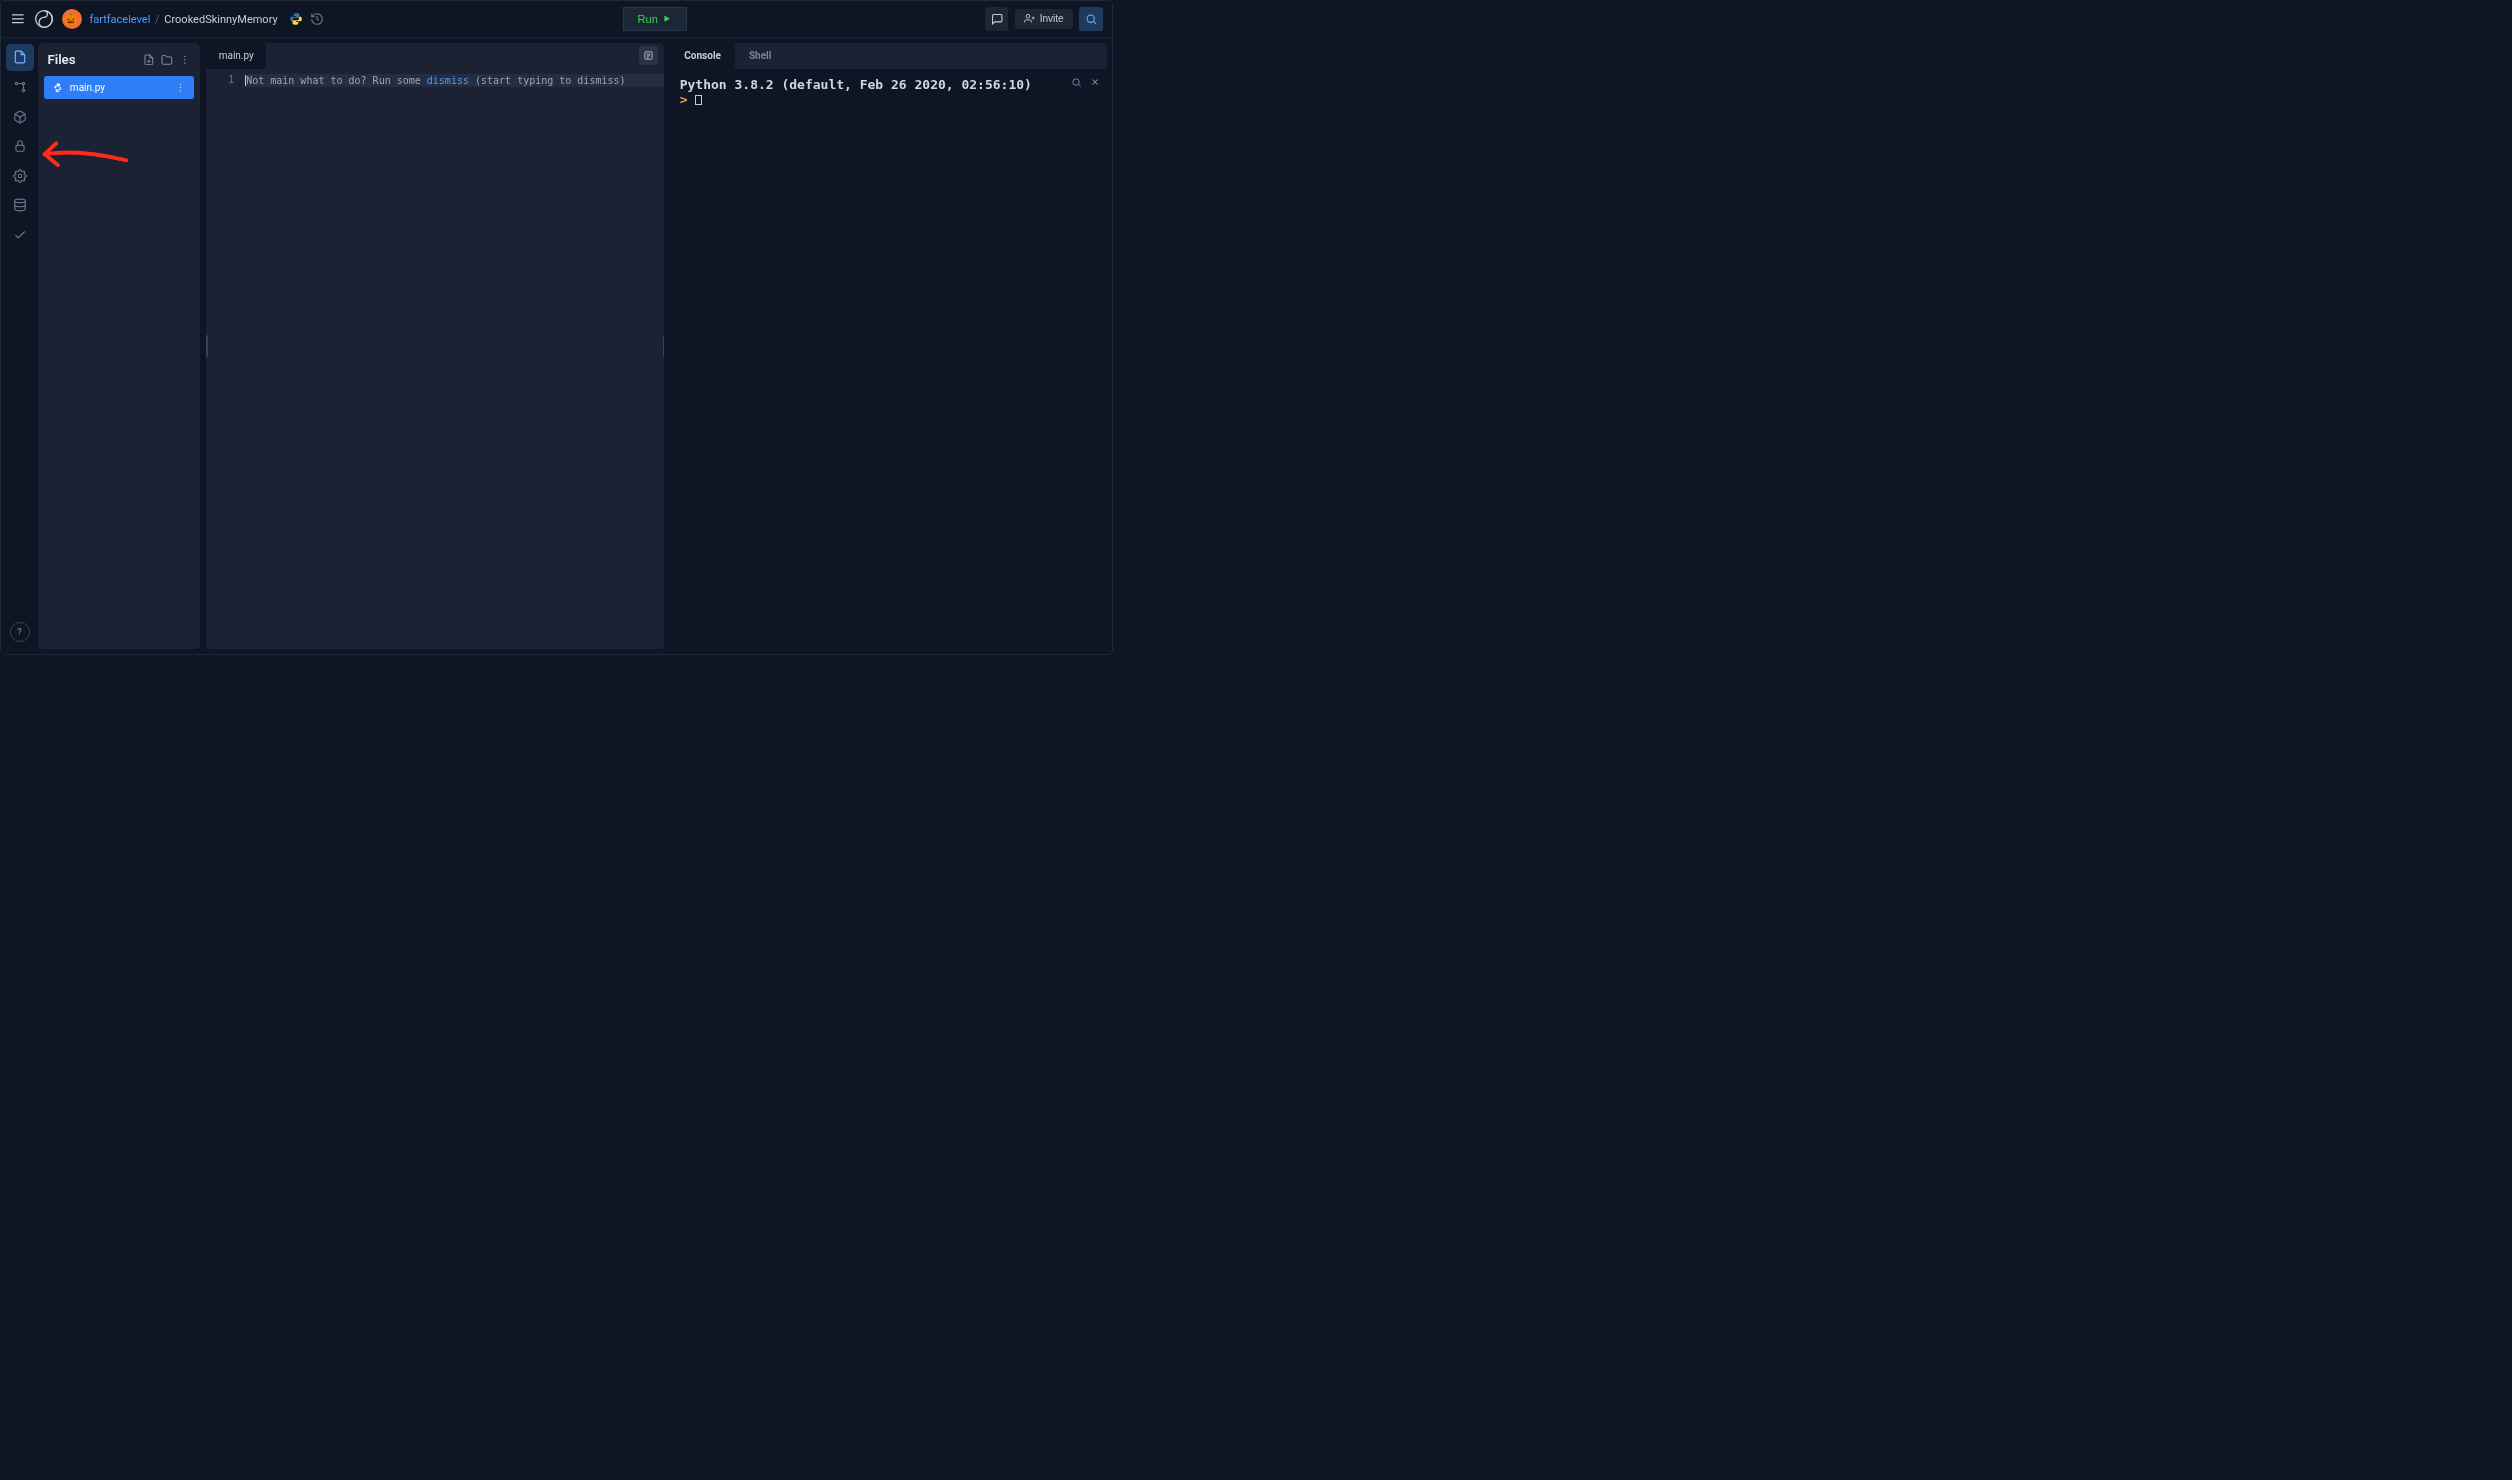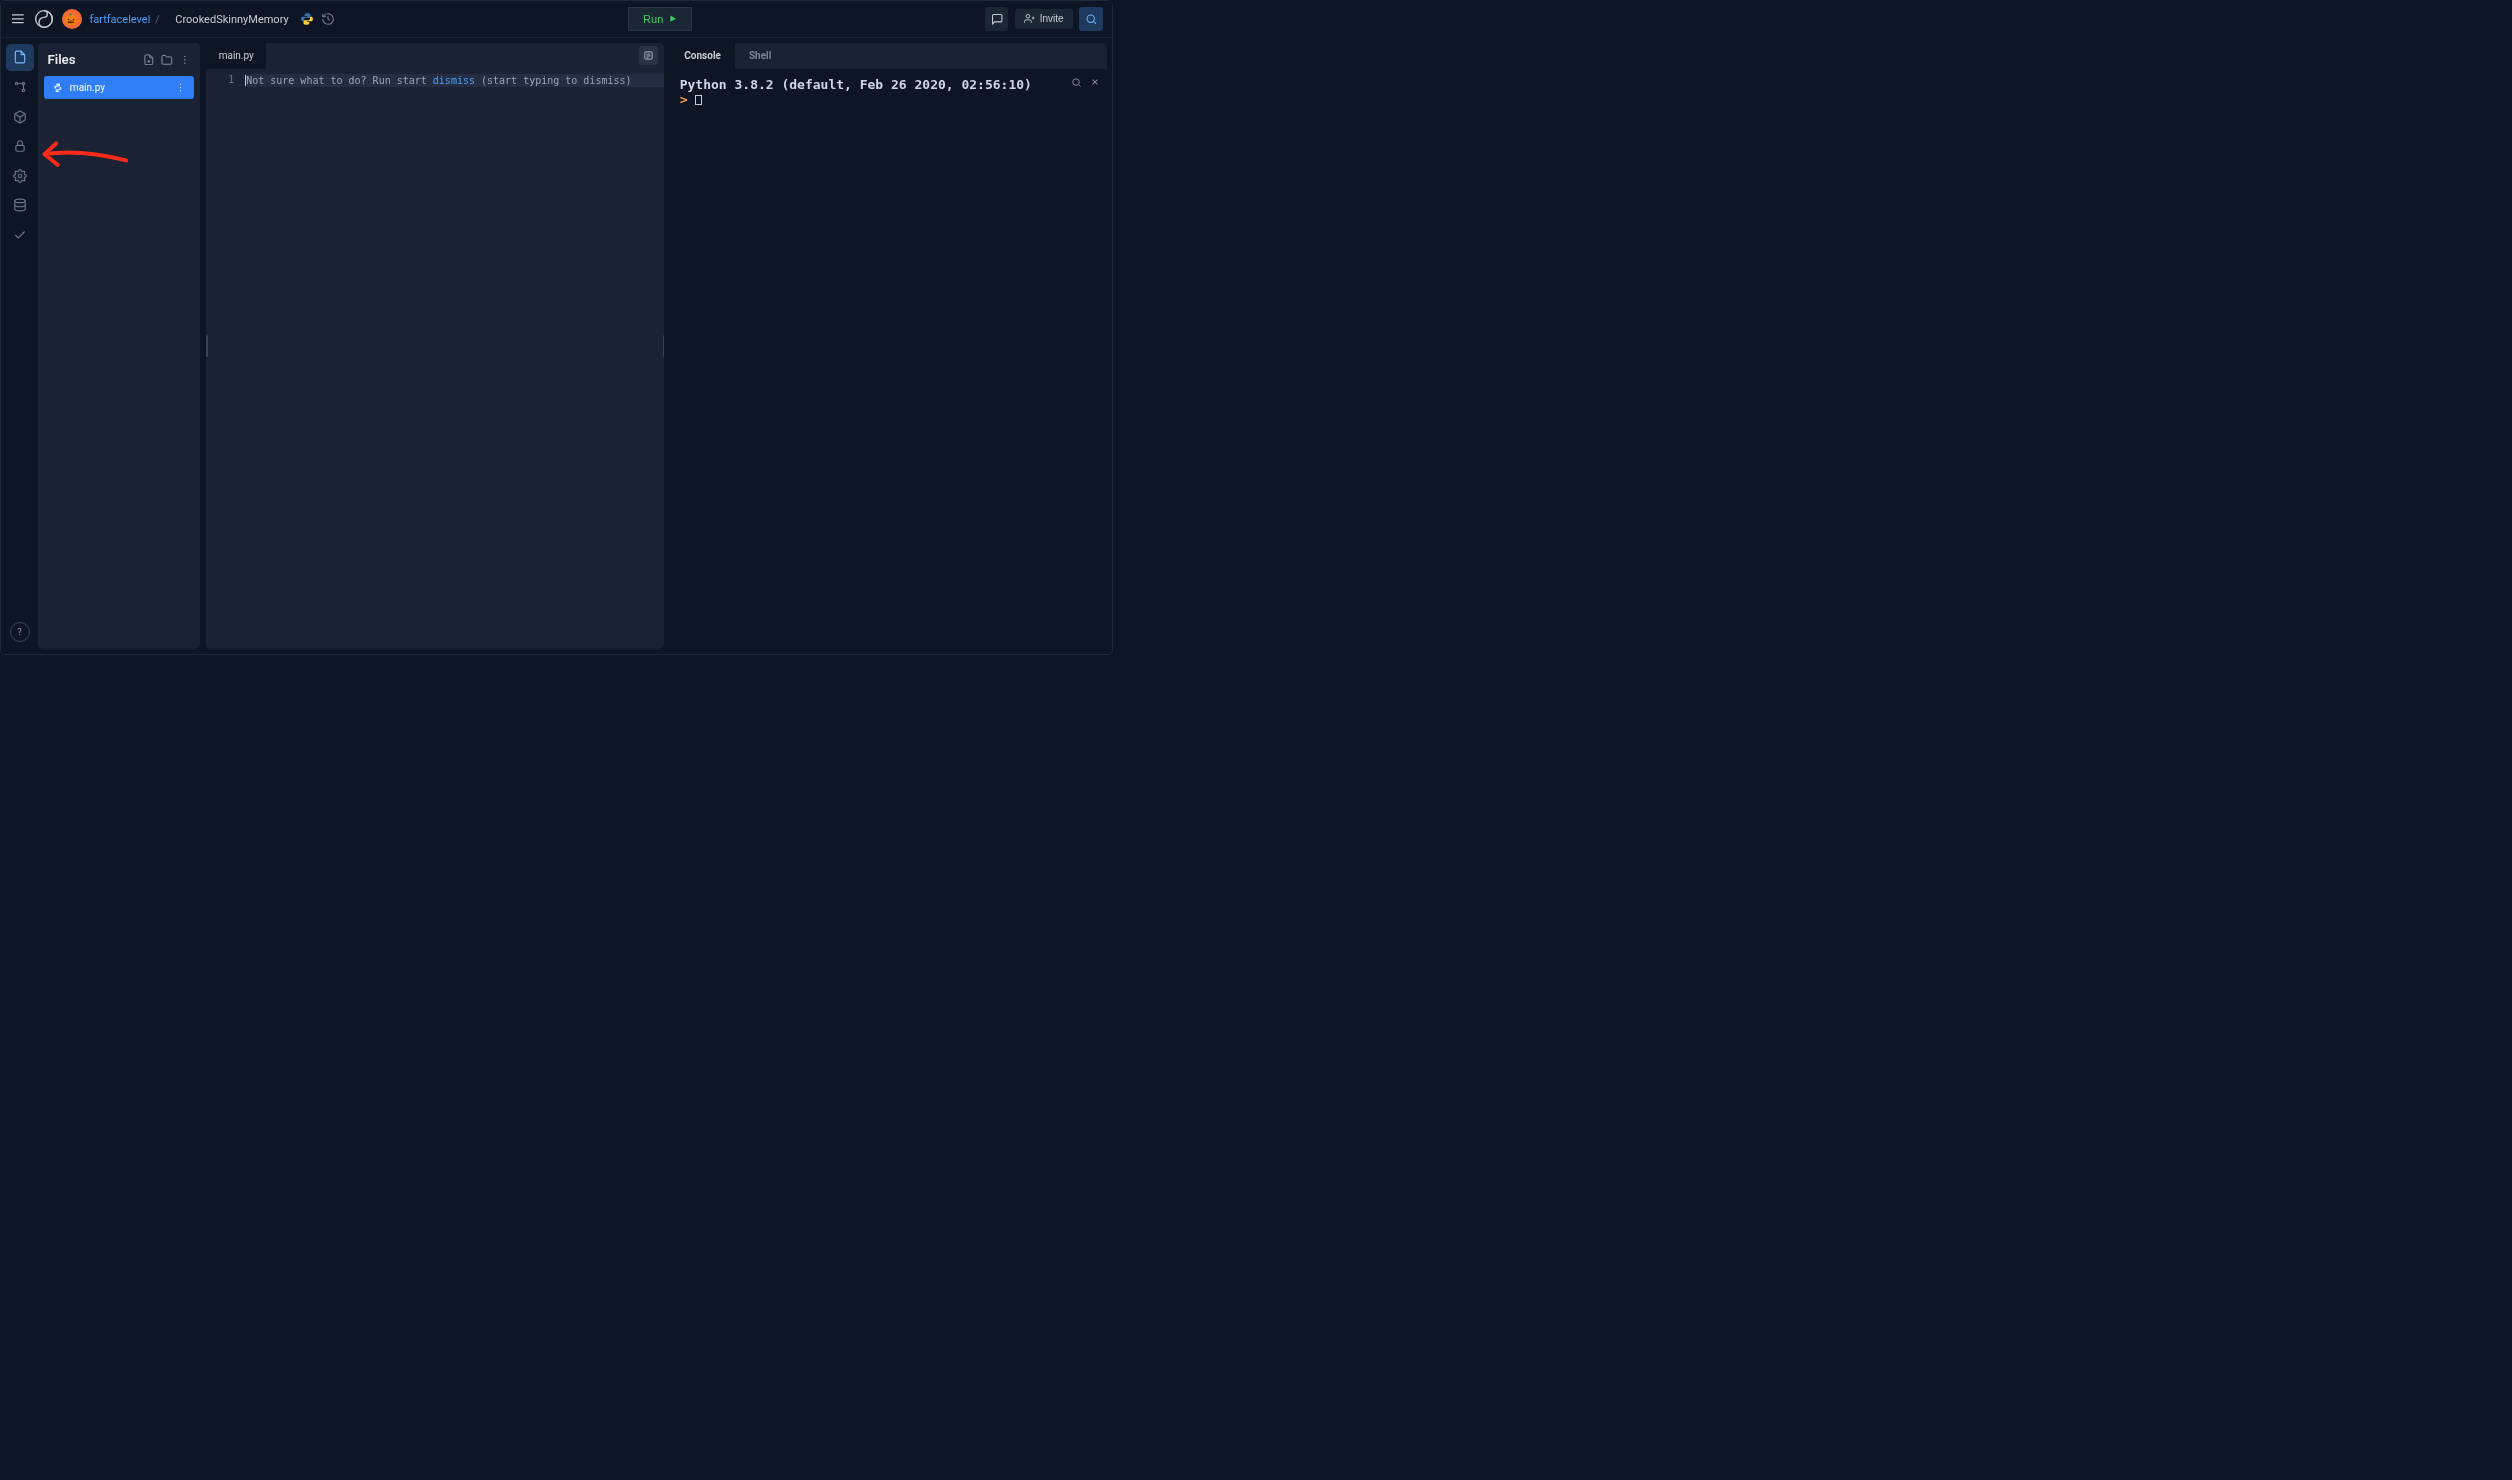--- a/index.html
+++ b/index.html
@@ -28,21 +28,21 @@
   padding:0 9.4px;
   gap:7.8px;
   border-bottom:0.8px solid #1b2233;
 }
 .hamburger { cursor:pointer; color:#c8ccd4; display:flex; }
 .logo { width:20px; height:20px; display:flex; align-items:center; justify-content:center; }
 .avatar { width:20px; height:20px; border-radius:50%; background:#f46b34; display:flex; align-items:center; justify-content:center; font-size:11px;}
 .breadcrumb { display:flex; align-items:flex-end; gap:4.7px; font-size:11px; }
 .breadcrumb .user { color:#4b9ef9; }
 .breadcrumb .sep { color:#5a6272; }
-.breadcrumb .repo { color:#c8ccd4;margin-left:11px; }
+.breadcrumb .repo { color:#c8ccd4; }
 .lang-icon { margin-left:3.1px; display:flex; }
 .history-icon { color:#6b7485; display:flex; cursor:pointer; }
 .header-spacer { flex:1; }
 .run-btn {
   background:#1b2735;
   border:0.8px solid #2a3547;
   color:#3ecf63;
   padding:4.7px 14px;
   border-radius:0;
   font-size:11px;
@@ -448,21 +448,21 @@
               <rect x="4" y="4" width="16" height="16" rx="2"></rect>
               <line x1="8" y1="9" x2="16" y2="9"></line>
               <line x1="8" y1="13" x2="16" y2="13"></line>
               <line x1="8" y1="17" x2="12" y2="17"></line>
             </svg>
         </div>
       </div>
       <div class="code">
         <div class="gutter">1</div>
         <div class="codeline" style="flex:1">
-          <span class="currentline"><span class="cursor"></span><span>Not sure what to do? Run start </span><span class="link">dismiss</span><span> (start typing to dismiss)</span></span>
+          <span class="currentline"><span class="cursor"></span><span>Not main what to do? Run some </span><span class="link">dismiss</span><span> (start typing to dismiss)</span></span>
         </div>
       </div>
       <div class="resize-handle" style="left:-1.6px"></div>
       <div class="resize-handle" style="right:-1.6px"></div>
     </div>
 
     <div class="rightpane">
       <div class="right-tabs">
         <div class="r-tab">Console</div>
         <div class="r-tab inactive">Shell</div>

